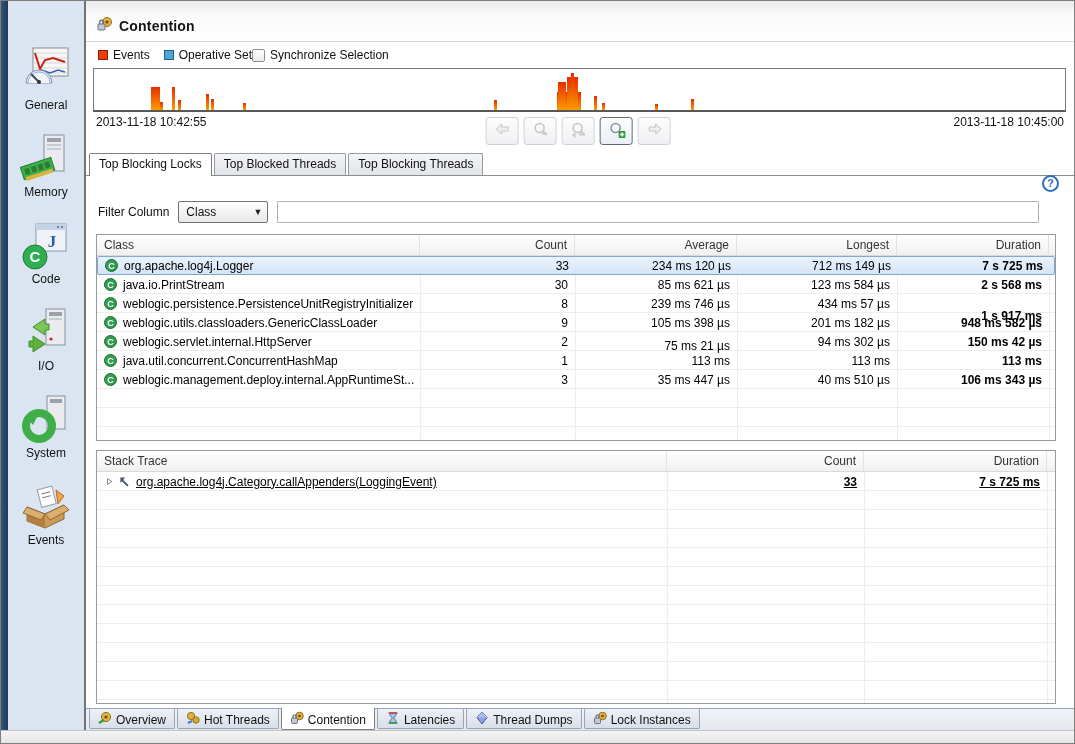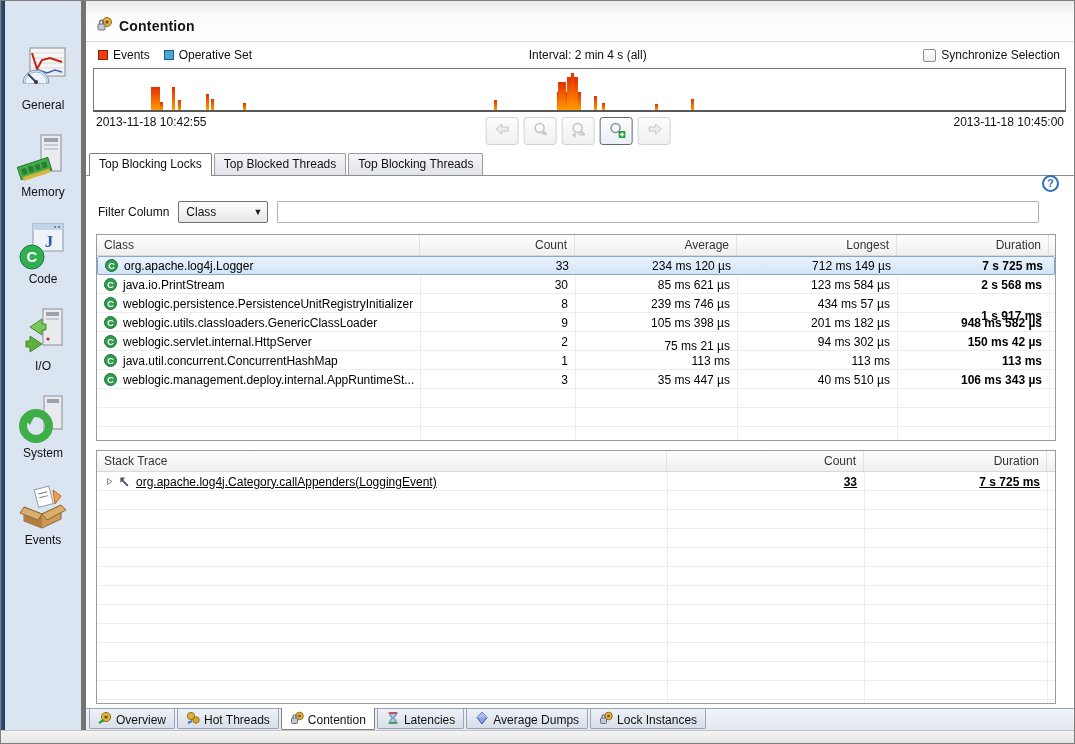--- a/index.html
+++ b/index.html
@@ -4,21 +4,21 @@
 <style>
   * { margin:0; padding:0; }
   body { background:#c8c8c8; font-family:"Liberation Sans", sans-serif; }
   .window { width:1075px; height:744px; box-sizing:border-box; border:1px solid #7f7f7f;
             background:#fff; display:flex; flex-direction:column; overflow:hidden; }
   .app-row { display:flex; flex:1; min-height:0; }
 
   
   .sidebar { width:85px; flex-shrink:0; display:flex; }
   .side-strip { width:10px; background:linear-gradient(to right,#34557c,#1e3a59); }
-  .side-items { flex:1; background:#dbe5f1; border-right:5px solid #737373; padding-top:44px;
+  .side-items { flex:1; background:#dbe5f1; border-right:2px solid #737373; padding-top:44px;
                 display:flex; flex-direction:column; align-items:center; }
   .side-item { width:76px; height:87px; display:flex; flex-direction:column; align-items:center;
                box-sizing:border-box; cursor:default; }
   .side-item .icon48 { width:52px; height:52px; }
   .side-label { font-size:12px; color:#111; margin-top:1px; }
   .side-item.selected { background:linear-gradient(#f4f8fc,#dde8f3); border:1px solid #8a9bb0;
                         border-radius:3px; padding-top:3px; }
 
   
   .main { flex:1; min-width:0; display:flex; flex-direction:column; background:#fff; position:relative; }
@@ -213,21 +213,20 @@
         <span class="legend" id="legend">
             <span class="legend-item">
               <span class="legend-swatch" style="background: rgb(238, 60, 13); border: 1px solid rgb(138, 32, 0);"></span>
               <span>Events</span>
             </span>
             <span class="legend-item">
               <span class="legend-swatch" style="background: rgb(75, 166, 216); border: 1px solid rgb(31, 94, 138);"></span>
               <span>Operative Set</span>
             </span>
           </span>
-        <span class="interval">Interval: 2 min 4 s (all)</span>
         <span class="sync">
           <span class="checkbox"></span>
           <span>Synchronize Selection</span>
         </span>
       </div>
 
       <div class="chart" id="chart">
           <div class="bar" style="left: 57px; width: 9px; height: 23px;"></div>
           <div class="bar" style="left: 66px; width: 3px; height: 8px;"></div>
           <div class="bar" style="left: 78px; width: 3px; height: 23px;"></div>
@@ -460,21 +459,21 @@
                 <line x1="2.5" y1="2" x2="11.5" y2="2" stroke="#c33" stroke-width="1.4"></line>
                 <line x1="2.5" y1="12" x2="11.5" y2="12" stroke="#3a8f3a" stroke-width="1.4"></line>
               </svg></span>
             <span>Latencies</span>
           </div>
           <div class="btab">
             <span><svg width="14" height="14" viewBox="0 0 14 14">
                 <path d="M7,1 l5,5.5 L7,13 2,6.5 z" fill="#8fa3e0" stroke="#4450a8"></path>
                 <path d="M7,1 l5,5.5 H2 z" fill="#aebde8"></path>
               </svg></span>
-            <span>Average Dumps</span>
+            <span>Thread Dumps</span>
           </div>
           <div class="btab">
             <span><svg width="14" height="14" viewBox="0 0 14 14">
                 <circle cx="9.5" cy="5" r="3.8" fill="#e0b145" stroke="#96720f"></circle>
                 <circle cx="9.5" cy="5" r="1.3" fill="#6a4f12"></circle>
                 <rect x="1.5" y="7" width="6" height="5.5" rx="1" fill="#c2c9d2" stroke="#6b7280"></rect>
                 <path d="M3,7 v-1.6 a1.5,1.5 0 0 1 3,0 V7" fill="none" stroke="#6b7280" stroke-width="1.3"></path>
               </svg></span>
             <span>Lock Instances</span>
           </div>

